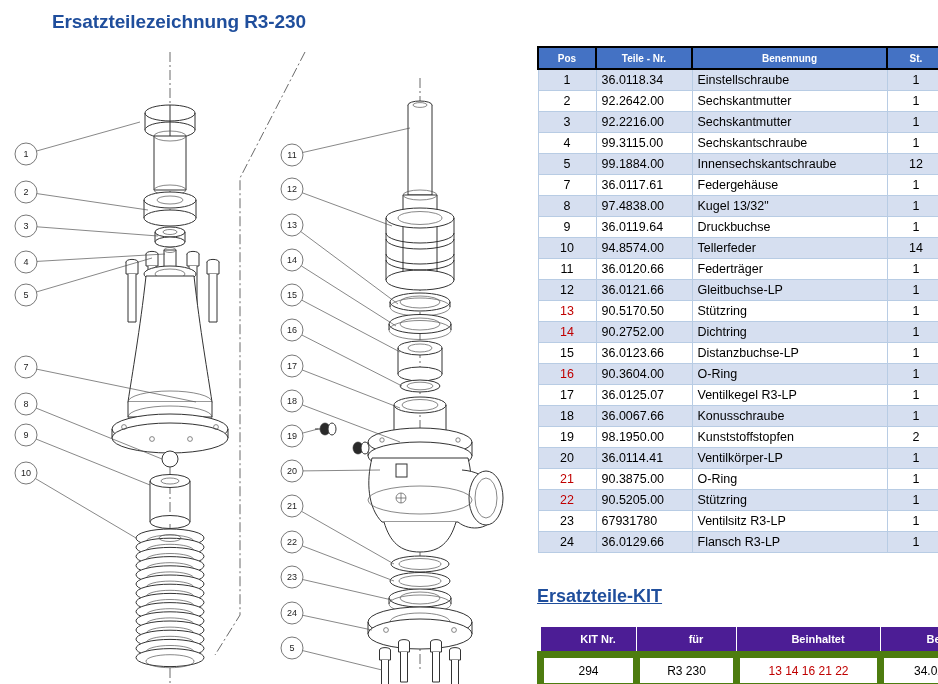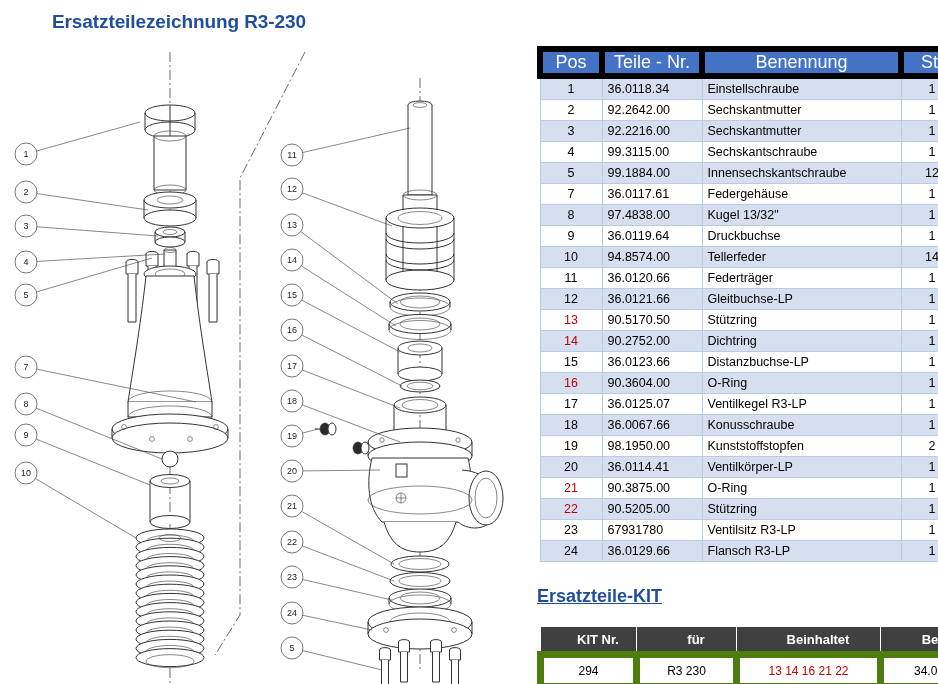--- a/index.html
+++ b/index.html
@@ -49,25 +49,25 @@
   table.xl {
     border-collapse: collapse;
     width: 100%;
     table-layout: fixed;
     font-size: 12.5px;
     color: #000000;
   }
   table.xl th {
     background: #4472C4;
     color: #ffffff;
-    font-weight: normal;
-    font-size: 18px;
+    font-weight: bold;
+    font-size: 10px;
     height: 20px;
     padding: 0 4px;
-    border: 6px solid #000000;
+    border: 2px solid #000000;
     text-align: center;
     white-space: nowrap;
   }
   table.xl td {
     height: 20px;
     padding: 0 5px;
     border: 1px solid #B8CCE4;
     white-space: nowrap;
     overflow: hidden;
   }
@@ -98,24 +98,24 @@
     top: 626px;
     width: 379px;
   }
   table.kit {
     border-collapse: collapse;
     width: 100%;
     table-layout: fixed;
     font-size: 13px;
   }
   table.kit th {
-    background: #404040;
+    background: #4c1d95;
     color: #ffffff;
     font-weight: bold;
-    font-size: 13px;
+    font-size: 11px;
     height: 22px;
     border: 1px solid #ffffff;
     text-align: center;
     white-space: nowrap;
     padding-left: 20px;
   }
   table.kit td {
     height: 23px;
     border: 7px solid #4d7c0f;
     background: #ffffff;

